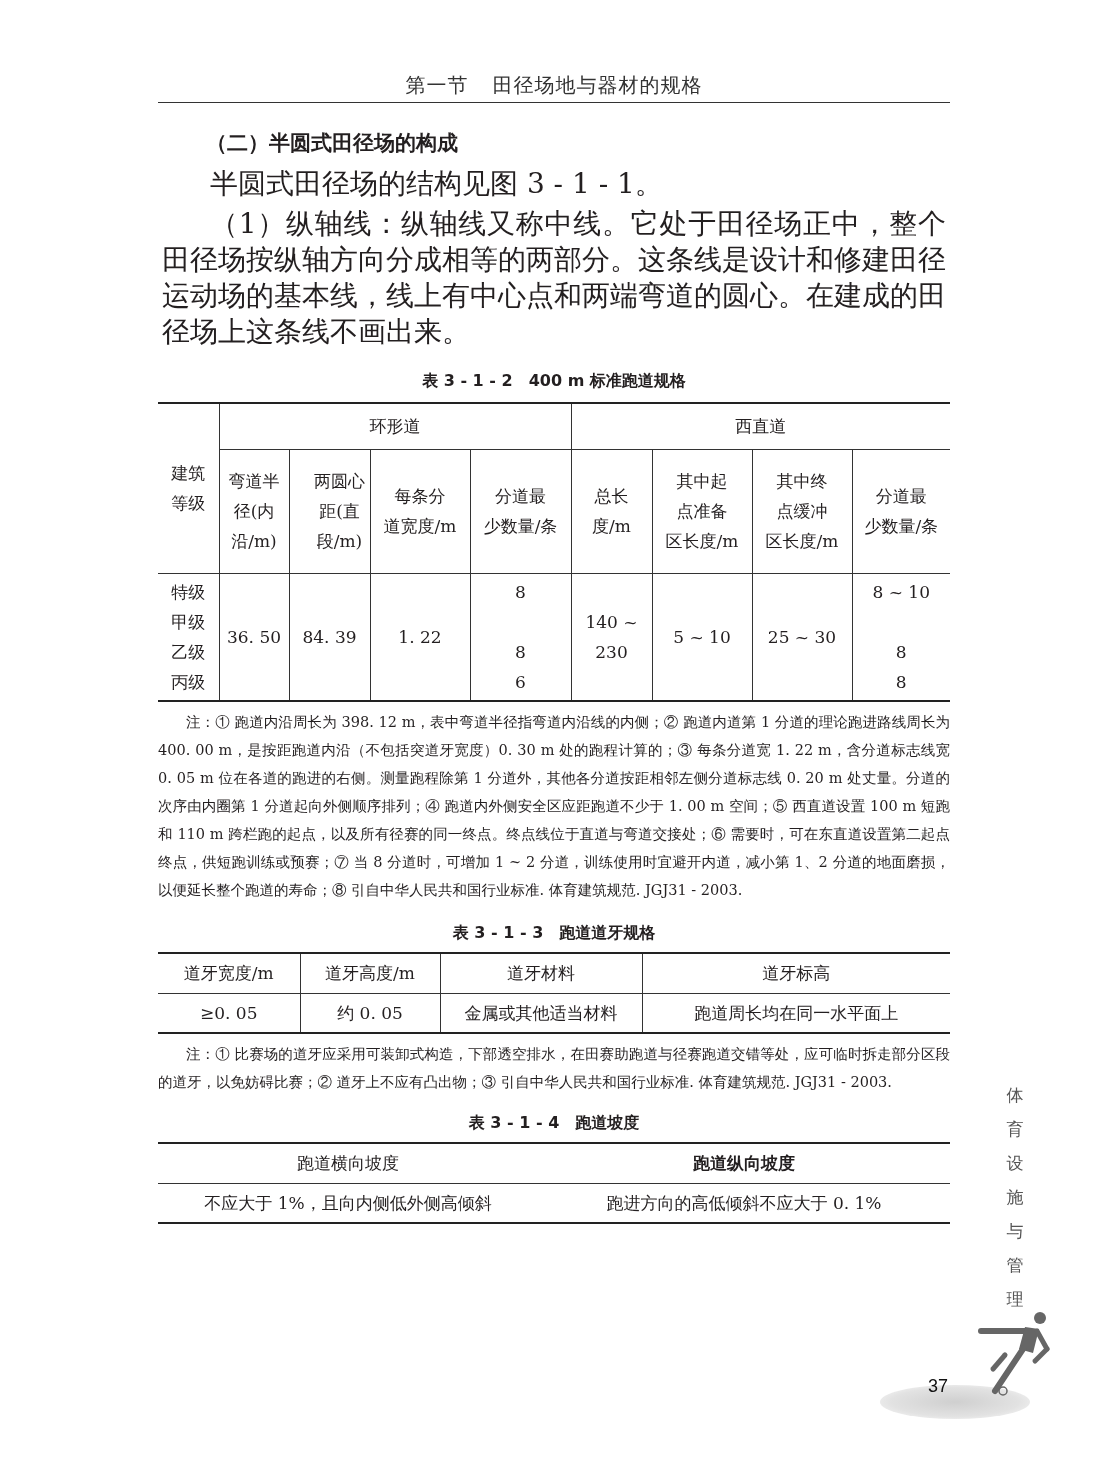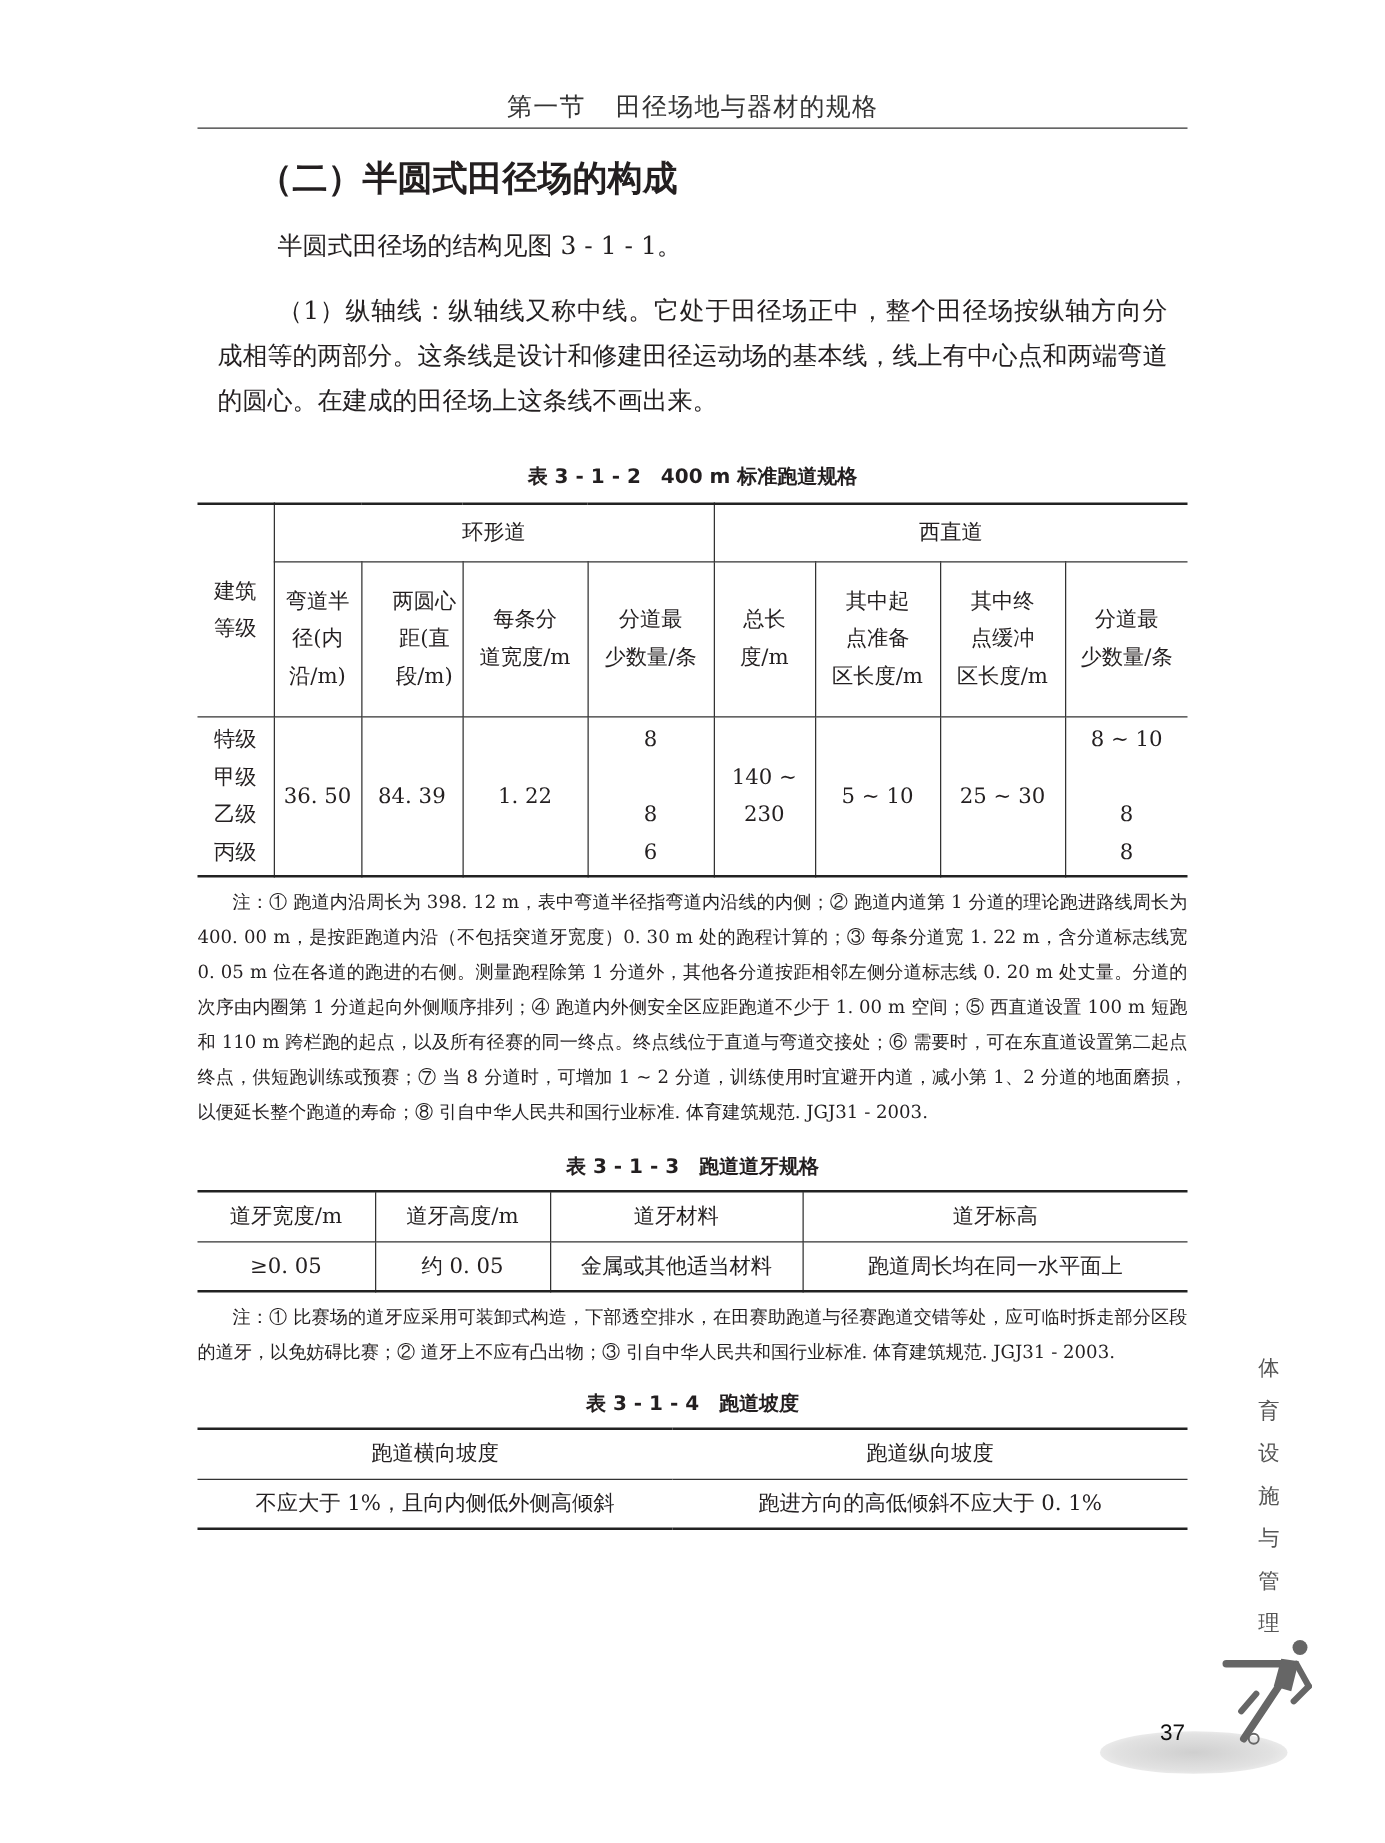--- a/index.html
+++ b/index.html
@@ -13,25 +13,25 @@
     text-align: center; font-size: 20px; letter-spacing: 1px; color: #333;
     font-family: "DejaVu Sans", "Liberation Sans", sans-serif;
   }
   .running-head .gap { display: inline-block; width: 24px; }
   .head-rule {
     position: absolute; left: 158px; top: 102px; width: 792px; height: 0;
     border-top: 1.5px solid #333;
   }
   .content { position: absolute; left: 158px; top: 124px; width: 792px; }
   .section-heading {
-    font-size: 28px; font-weight: bold; margin: 0 0 0 48px; height: 38px; line-height: 38px;
+    font-size: 21px; font-weight: bold; margin: 0 0 0 48px; height: 38px; line-height: 38px;
     font-family: "DejaVu Sans", "Liberation Sans", sans-serif;
   }
   .para {
-    font-size: 20px; line-height: 36px; margin: 16px; text-align: justify;
+    font-size: 28px; line-height: 36px; margin: 4px; text-align: justify;
     text-align-last: left;
   }
   .para.indent { text-indent: 48px; }
   .table-caption {
     text-align: center; font-weight: bold; font-size: 16px;
     font-family: "DejaVu Sans", "Liberation Sans", sans-serif;
     margin: 0; height: 30px; line-height: 30px;
   }
   table.grid {
     width: 792px; border-collapse: collapse; table-layout: fixed;
@@ -190,21 +190,21 @@
   <p class="table-caption">表 3 - 1 - 4　跑道坡度</p>
   <div style="height:4px"></div>
   <table class="grid">
     <colgroup>
         <col style="width:380px">
         <col style="width:412px">
       </colgroup>
     <tbody>
         <tr style="height:40px">
       <th style="border-right:none;">跑道横向坡度</th>
-      <th style="border-left:none;">跑道纵向坡度</th>
+      <th style="border-left:none;font-weight:bold;">跑道纵向坡度</th>
     </tr>
     <tr style="height:40px">
       <td style="border-right:none;">不应大于 1%，且向内侧低外侧高倾斜</td>
       <td style="border-left:none;">跑进方向的高低倾斜不应大于 0. 1%</td>
     </tr>
   </tbody>
     </table>
 </div>
 
 <div class="side-title">

